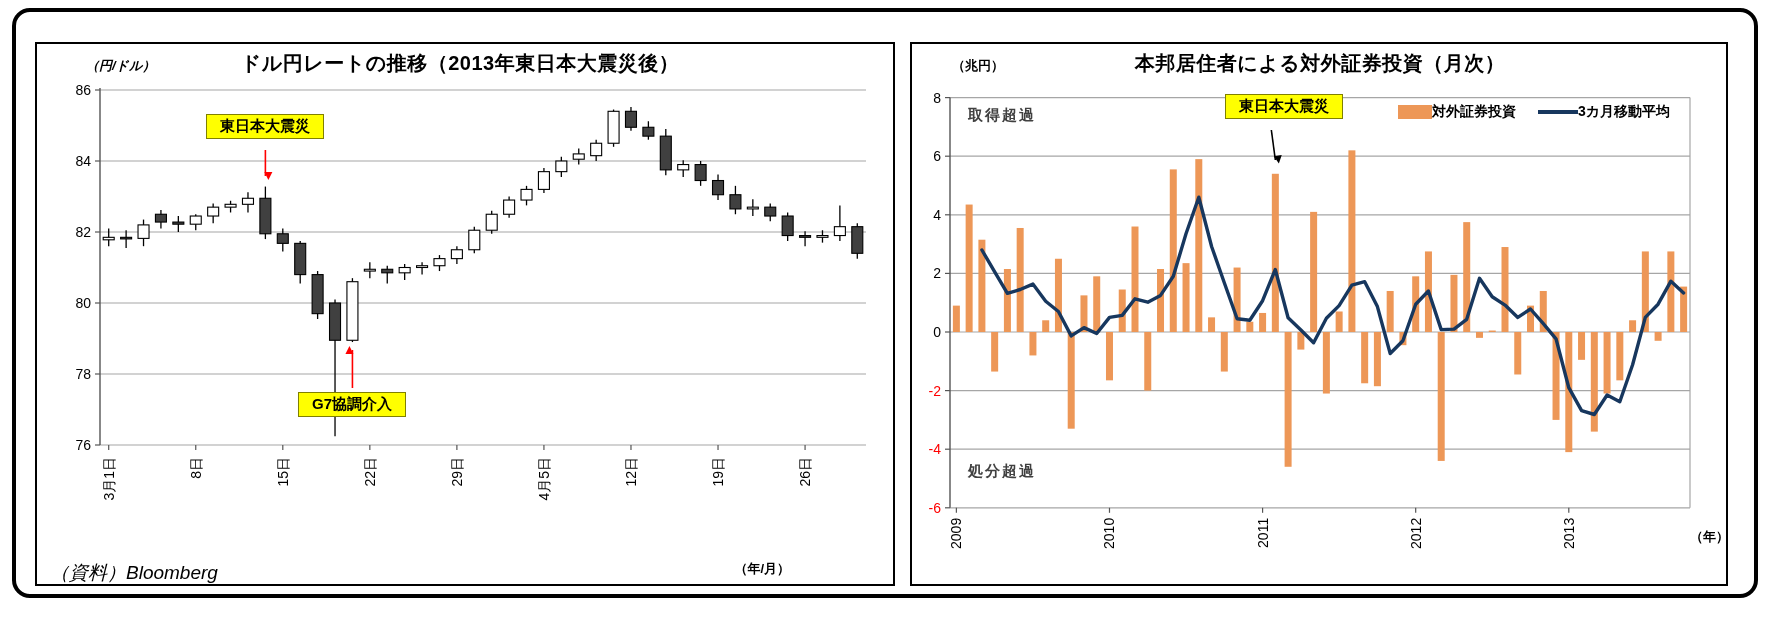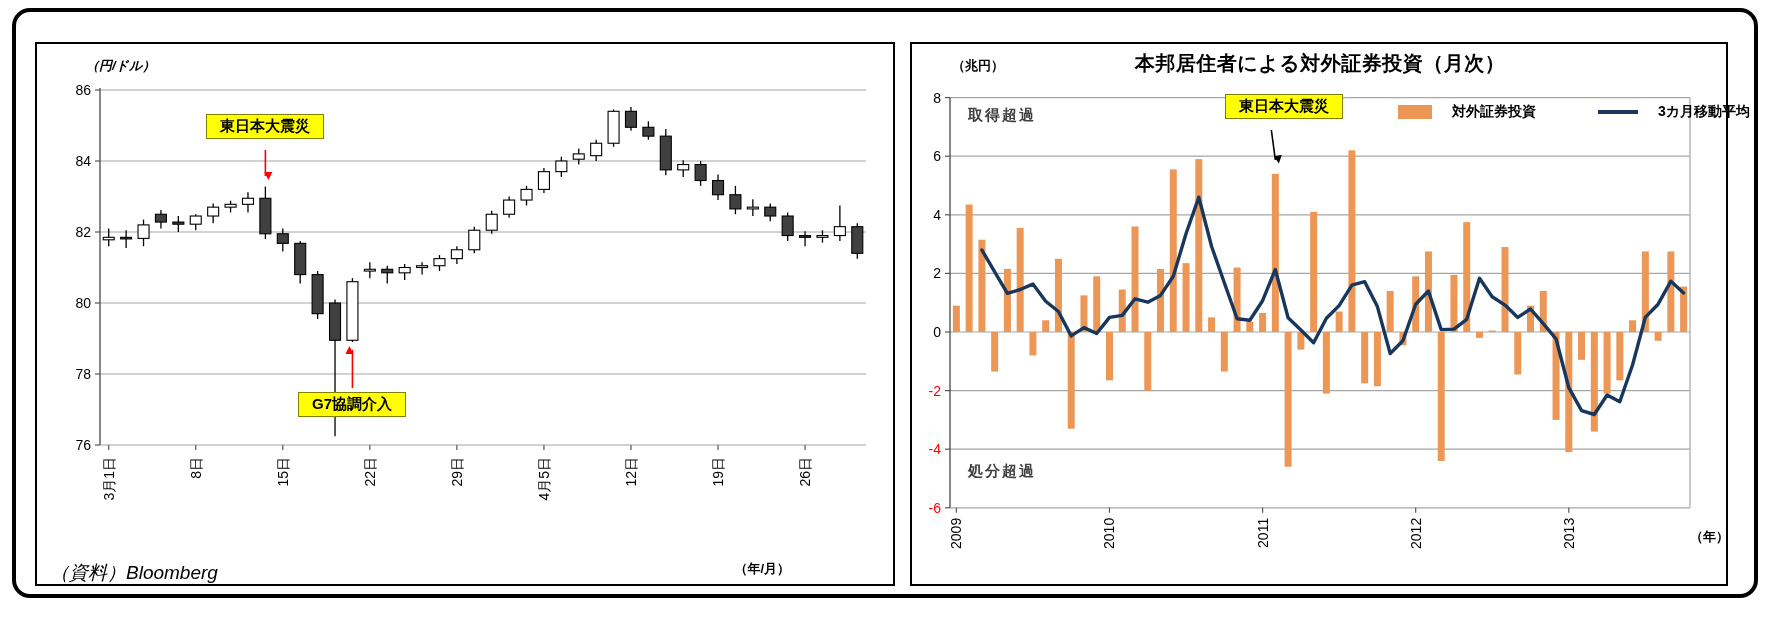--- a/index.html
+++ b/index.html
@@ -10,21 +10,21 @@
   .panel{top:42px;height:540px;border:2px solid #000;background:#fff;}
   .panel-left{left:35px;width:856px;}
   .panel-right{left:910px;width:814px;}
   svg.layer{left:0;top:0;width:1770px;height:629px;}
   .chart-title{font-size:20px;font-weight:bold;text-align:center;letter-spacing:0.5px;}
   .unit-label{font-size:13px;font-weight:bold;}
   .src-line{font-size:19px;font-style:italic;}
   .axis-caption{font-size:13px;font-weight:bold;}
   .callout{background:#FFFF00;border:1px solid #808000;padding:2px 13px;font-size:15px;font-weight:bold;white-space:nowrap;}
   .red-note{color:#404040;font-size:15px;font-weight:bold;letter-spacing:2px;}
-  .legend{display:flex;align-items:center;gap:20px;font-size:14px;font-weight:bold;white-space:nowrap;}
+  .legend{display:flex;align-items:center;gap:0;font-size:14px;font-weight:bold;white-space:nowrap;}
   .legend .swatch-bar{width:34px;height:14px;display:inline-block;}
   .legend .swatch-line{width:40px;height:4px;display:inline-block;}
   .legend .gap{width:22px;display:inline-block;}
   text{font-family:"Liberation Sans","DejaVu Sans",sans-serif;}
 </style>
 </head>
 <body>
 
 <div class="canvas">
 
@@ -265,20 +265,21 @@
         <line x1="1415.6896551724137" y1="507.8" x2="1415.6896551724137" y2="512.8" stroke="#555" stroke-width="1.2"></line>
         <text x="1420.6896551724137" y="517.8" text-anchor="end" font-size="14" transform="rotate(-90 1420.6896551724137 517.8)">2012</text>
         <line x1="1568.7931034482758" y1="507.8" x2="1568.7931034482758" y2="512.8" stroke="#555" stroke-width="1.2"></line>
         <text x="1573.7931034482758" y="517.8" text-anchor="end" font-size="14" transform="rotate(-90 1573.7931034482758 517.8)">2013</text>
         <polyline points="981.9,250.0 994.7,271.9 1007.4,293.4 1020.2,289.5 1032.9,284.1 1045.7,301.2 1058.4,311.5 1071.2,335.9 1084.0,327.6 1096.7,333.5 1109.5,317.4 1122.2,315.4 1135.0,298.8 1147.8,302.2 1160.5,295.4 1173.3,276.3 1186.0,233.8 1198.8,197.2 1211.6,246.5 1224.3,282.7 1237.1,318.8 1249.8,320.3 1262.6,300.7 1275.3,269.5 1288.1,317.8 1300.9,330.0 1313.6,342.7 1326.4,318.3 1339.1,305.6 1351.9,285.1 1364.7,281.7 1377.4,306.6 1390.2,353.5 1402.9,340.8 1415.7,304.2 1428.4,291.0 1441.2,329.6 1454.0,329.1 1466.7,319.3 1479.5,278.3 1492.2,296.8 1505.0,305.1 1517.8,317.4 1530.5,309.0 1543.3,323.7 1556.0,338.8 1568.8,387.7 1581.6,410.6 1594.3,414.5 1607.1,395.0 1619.8,401.8 1632.6,364.7 1645.3,317.4 1658.1,304.2 1670.9,281.2 1683.6,292.9" fill="none" stroke="#17375E" stroke-width="3.4" stroke-linejoin="round" stroke-linecap="round"></polyline>
         <line x1="1271.344827586207" y1="130" x2="1275.344827586207" y2="160" stroke="#000" stroke-width="1.6" marker-end="url(#arr-black)"></line>
       </g>
     </svg>
 
   <div class="abs unit-label" style="left:86px;top:57px;font-style:italic;">（円/ドル）</div>
+  <div class="abs chart-title" style="left:150px;top:50px;width:620px;">ドル円レートの推移（2013年東日本大震災後）</div>
   <div class="abs callout" style="left:265px;top:114px;transform:translateX(-50%);">東日本大震災</div>
   <div class="abs callout" style="left:352px;top:392px;transform:translateX(-50%);">G7協調介入</div>
   <div class="abs src-line" style="left:50px;top:560px;">（資料）Bloomberg</div>
   <div class="abs axis-caption" style="left:660px;top:560px;width:130px;text-align:right;">（年/月）</div>
 
   <div class="abs unit-label" style="left:952px;top:57px;">（兆円）</div>
   <div class="abs chart-title" style="left:1010px;top:50px;width:620px;">本邦居住者による対外証券投資（月次）</div>
   <div class="abs red-note" style="left:968px;top:106px;">取得超過</div>
   <div class="abs red-note" style="left:968px;top:462px;">処分超過</div>
   <div class="abs callout" style="left:1284px;top:94px;transform:translateX(-50%);">東日本大震災</div>

